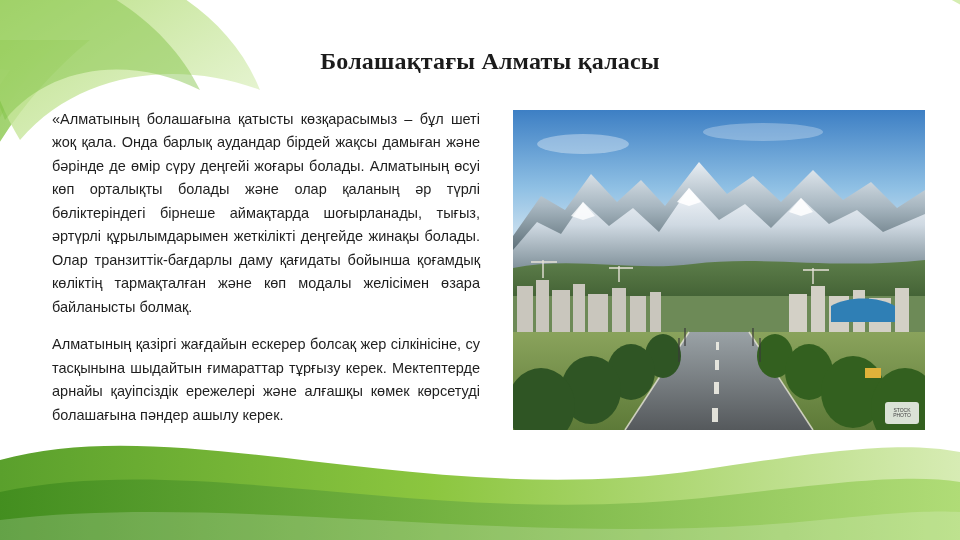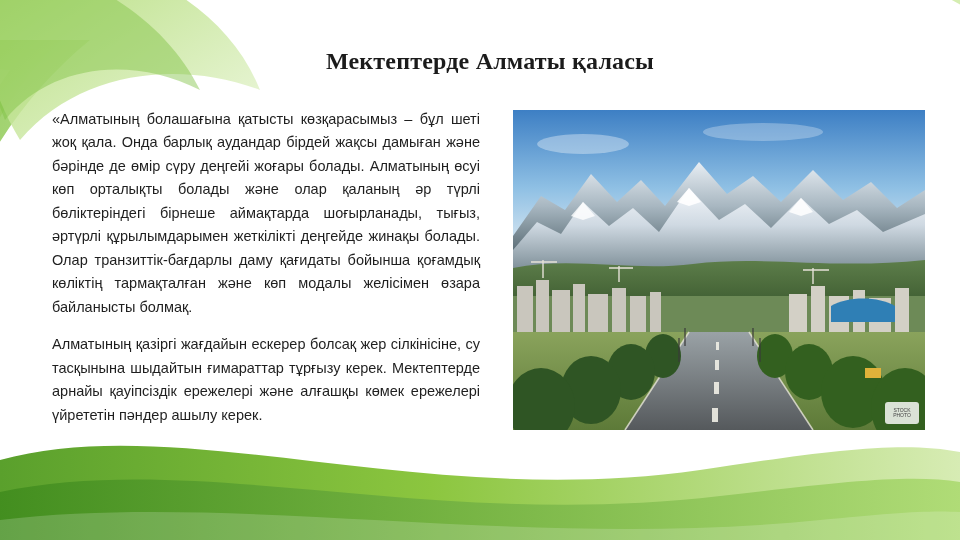--- a/index.html
+++ b/index.html
@@ -173,25 +173,25 @@
       <linearGradient id="g6" x1="0" y1="0" x2="1" y2="0">
         <stop offset="0%" stop-color="#3f8b1d"></stop>
         <stop offset="100%" stop-color="#a9d96c"></stop>
       </linearGradient>
     </defs>
     <path d="M0 60 C180 10 420 110 700 70 C820 52 900 40 960 52 L960 150 L0 150 Z" fill="url(#g5)"></path>
     <path d="M0 92 C200 50 430 130 720 96 C840 82 910 74 960 82 L960 150 L0 150 Z" fill="url(#g6)" opacity="0.85"></path>
     <path d="M0 120 C240 92 520 150 820 120 C890 113 930 110 960 112 L960 150 L0 150 Z" fill="#ffffff" opacity="0.18"></path>
   </svg>
 
-  <div class="title">Мектептерде Алматы қаласы</div>
+  <div class="title">Болашақтағы Алматы қаласы</div>
 
   <div class="body-col">
     <p class="para">«Алматының болашағына қатысты көзқарасымыз – бұл шеті жоқ қала. Онда барлық аудандар бірдей жақсы дамыған және бәрінде де өмір сүру деңгейі жоғары болады. Алматының өсуі көп орталықты болады және олар қаланың әр түрлі бөліктеріндегі бірнеше аймақтарда шоғырланады, тығыз, әртүрлі құрылымдарымен жеткілікті деңгейде жинақы болады. Олар транзиттік-бағдарлы даму қағидаты бойынша қоғамдық көліктің тармақталған және көп модалы желісімен өзара байланысты болмақ.</p>
-    <p class="para">Алматының қазіргі жағдайын ескерер болсақ жер сілкінісіне, су тасқынына шыдайтын ғимараттар тұрғызу керек. Мектептерде арнайы қауіпсіздік ережелері және алғашқы көмек ережелері үйрететін пәндер ашылу керек.</p>
+    <p class="para">Алматының қазіргі жағдайын ескерер болсақ жер сілкінісіне, су тасқынына шыдайтын ғимараттар тұрғызу керек. Мектептерде арнайы қауіпсіздік ережелері және алғашқы көмек көрсетуді болашағына пәндер ашылу керек.</p>
   </div>
 
   <div class="photo-wrap">
     <svg class="photo-svg" viewBox="0 0 412 320" xmlns="http://www.w3.org/2000/svg">
       <defs>
         <linearGradient id="sky" x1="0" y1="0" x2="0" y2="1">
           <stop offset="0%" stop-color="#3d7fc4"></stop>
           <stop offset="60%" stop-color="#8fc0e4"></stop>
           <stop offset="100%" stop-color="#cfe2f0"></stop>
         </linearGradient>

